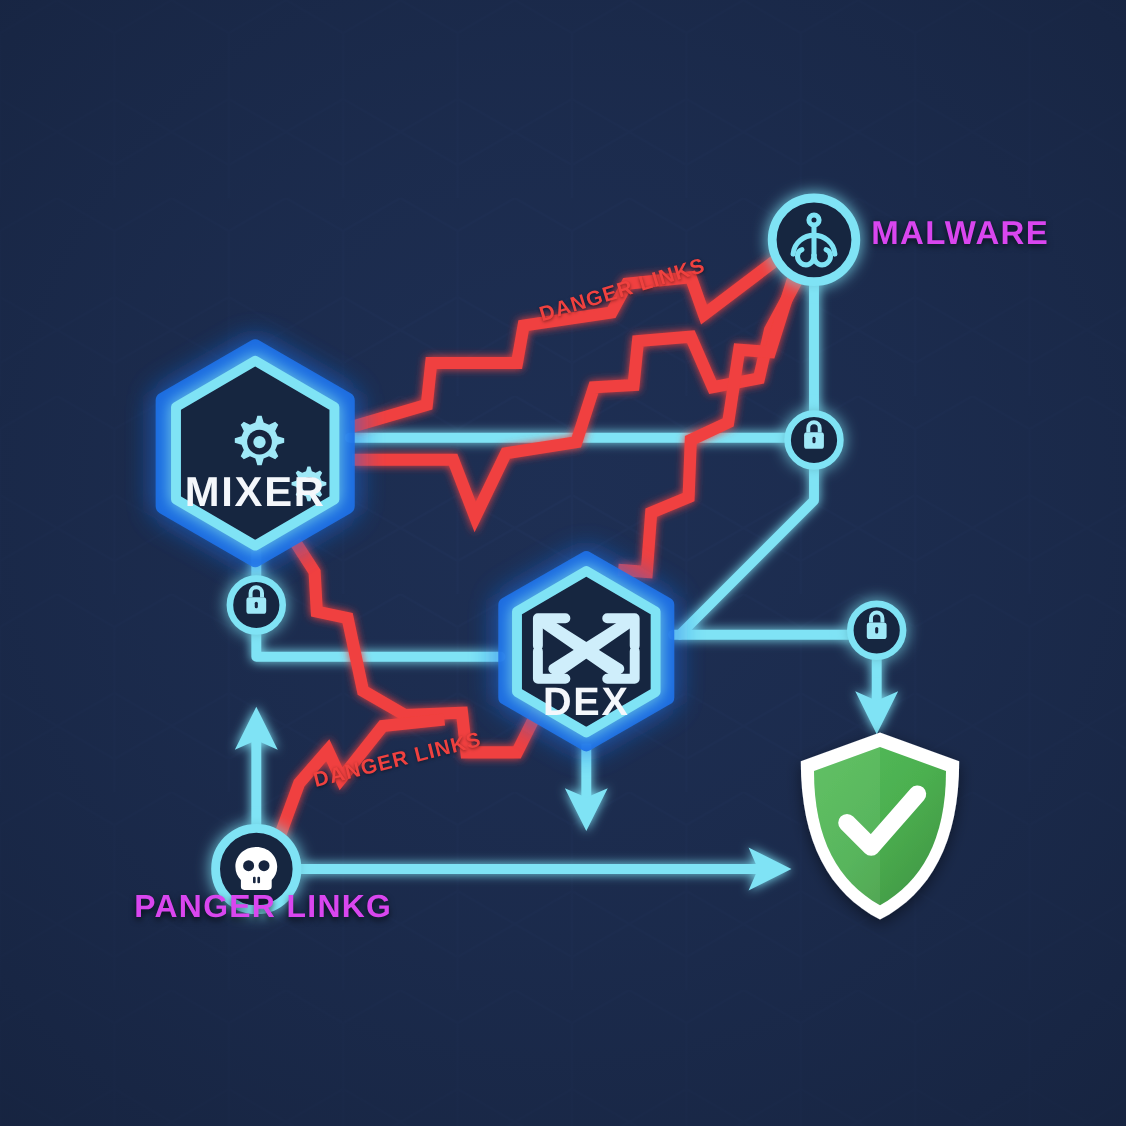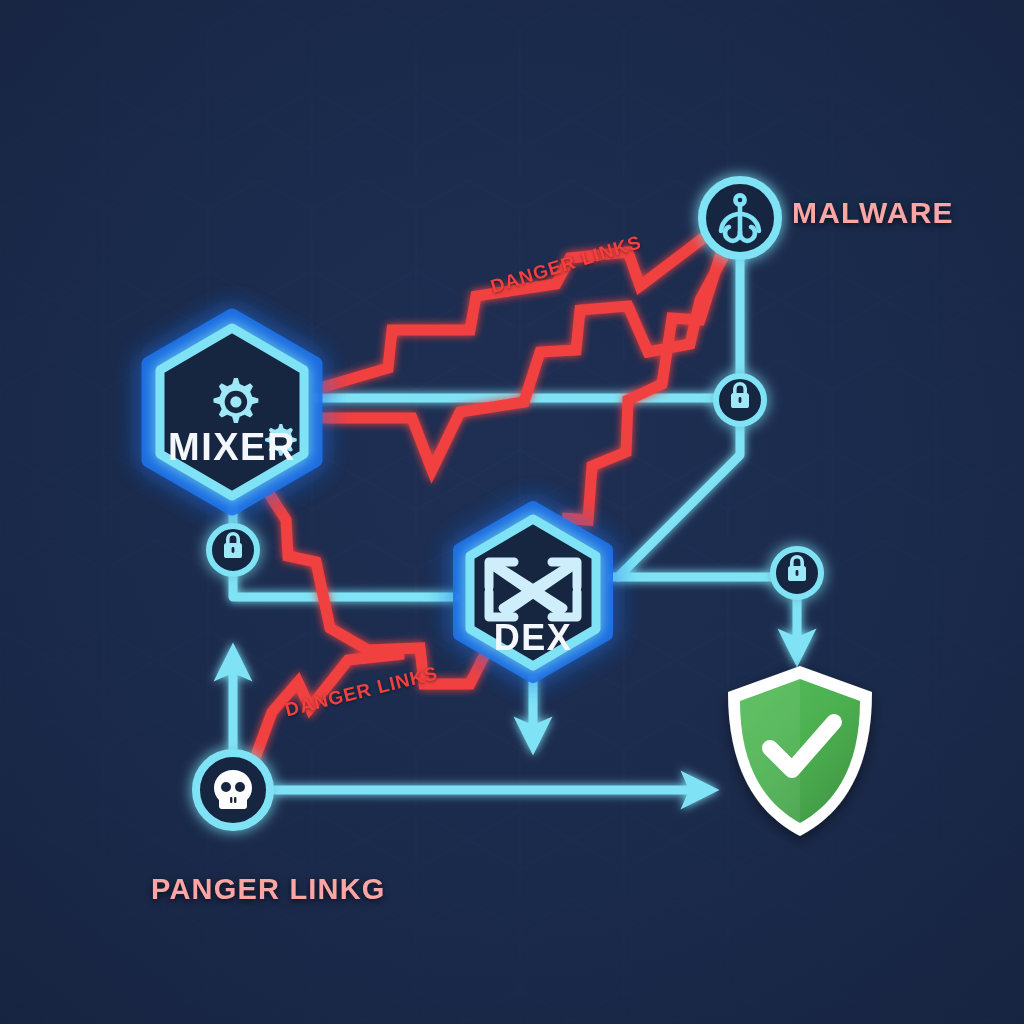--- a/index.html
+++ b/index.html
@@ -18,21 +18,21 @@
   }
   #stage svg.layer {
     position: absolute;
     top: 0; left: 0;
     width: 1024px;
     height: 1024px;
     display: block;
   }
   .node-label {
     position: absolute;
-    color: #fca5a5;
+    color: #d946ef;
     font-family: "Liberation Sans", sans-serif;
     font-weight: bold;
     letter-spacing: 1.2px;
     text-shadow: 0 2px 6px rgba(0,0,0,0.65);
     white-space: nowrap;
     user-select: none;
   }
   .danger-label {
     position: absolute;
     color: #f0413f;
@@ -261,21 +261,21 @@
       <g fill="#9fe8f7">
         <path d="M790,566 l0,-4 a7,7 0 0 1 14,0 l0,4 l-3.6,0 l0,-4 a3.4,3.4 0 0 0 -6.8,0 l0,4 Z"></path>
         <rect x="788" y="566" width="18" height="15" rx="2.6"></rect>
         <rect x="795.6" y="570" width="2.8" height="6" rx="1.4" fill="#17253f"></rect>
       </g>
     </g>
   </svg>
 
   <div class="node-label" style="left:792px; top:196px; font-size:30px;">MALWARE</div>
 
-  <div class="node-label" style="left:122px; top:873px; font-size:29px;margin-left:29px;">PANGER LINKG</div>
+  <div class="node-label" style="left:122px; top:809px; font-size:29px;">PANGER LINKG</div>
 
 
   <div class="danger-label" style="left:488px; top:277px; font-size:19px;
               transform:rotate(-17deg); transform-origin:left top;">DANGER LINKS</div>
 
   <div class="danger-label" style="left:283px; top:700px; font-size:19px;
               transform:rotate(-14deg); transform-origin:left top;">DANGER LINKS</div>
 
 </div>
 

